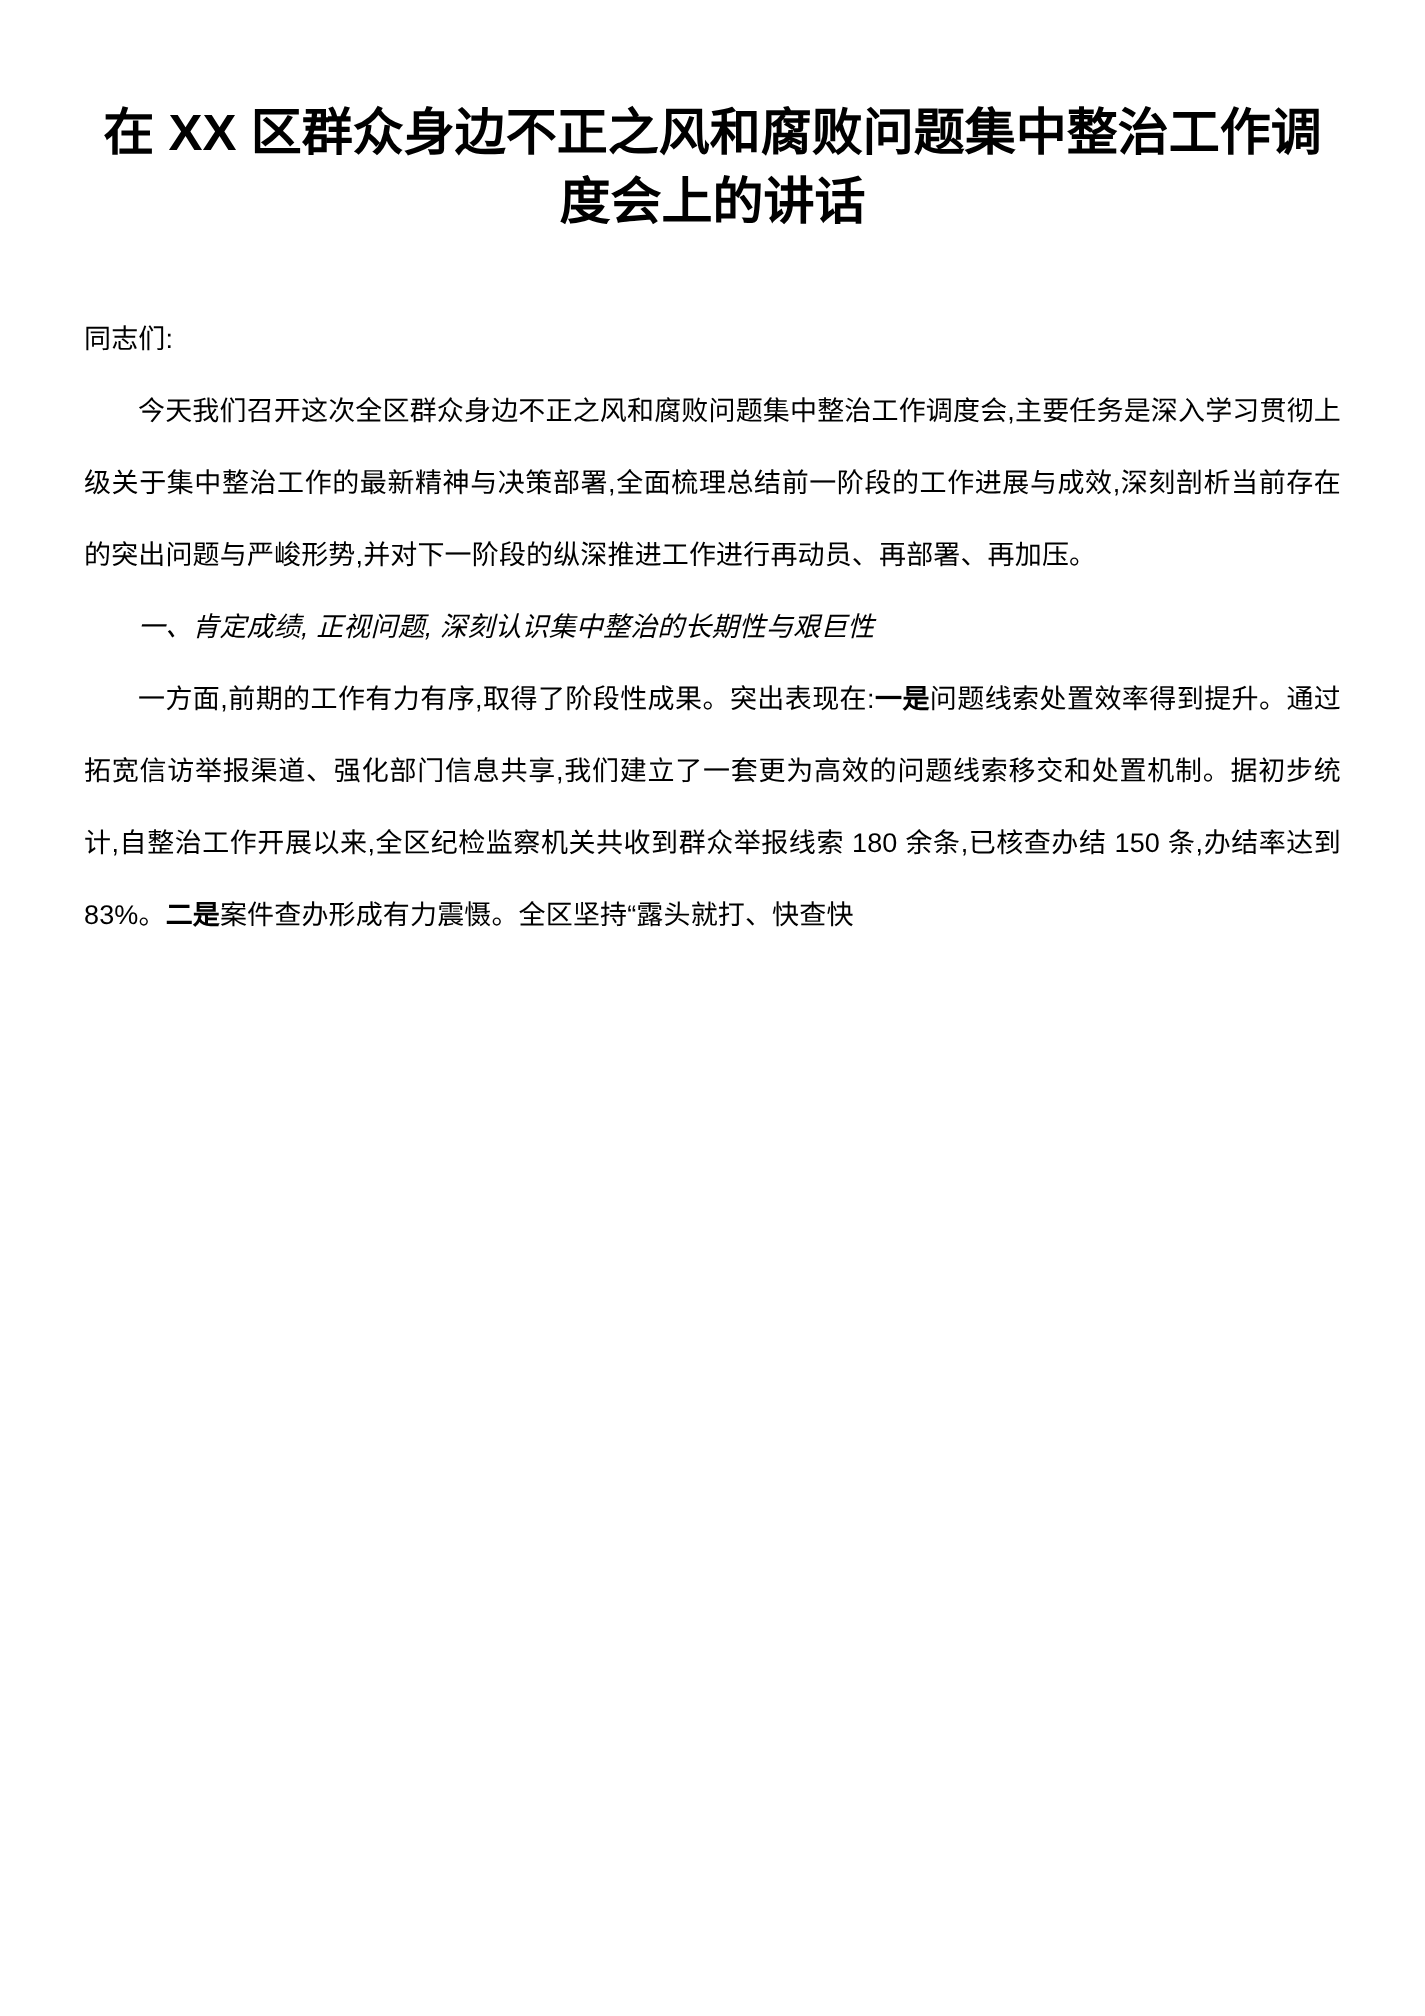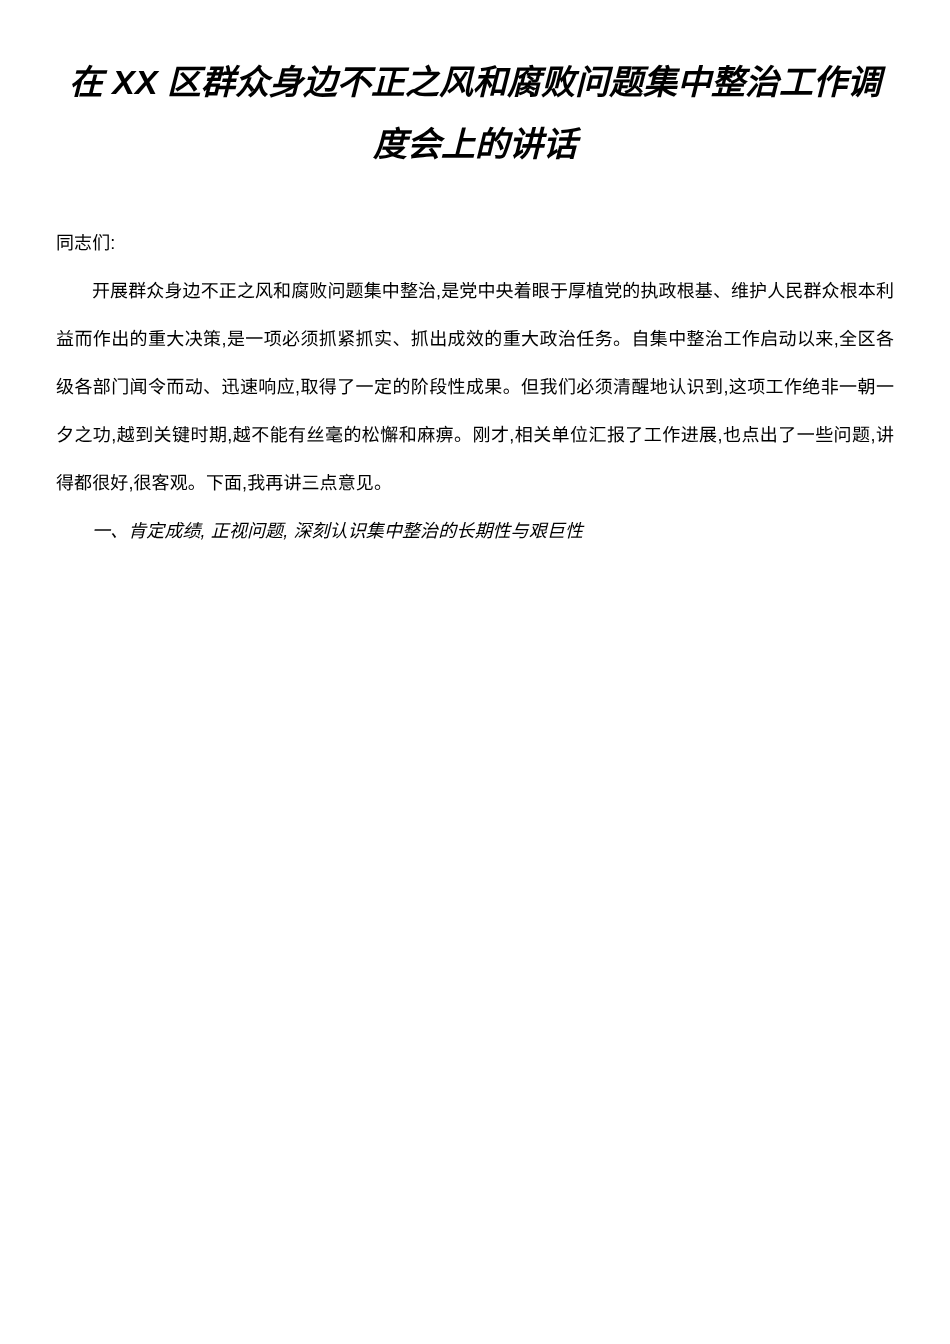--- a/index.html
+++ b/index.html
@@ -25,28 +25,27 @@
   .page-inner {
     position: absolute;
     left: 56px;
     top: 0;
     width: 838px;
   }
 
   
   .doc-title {
     margin: 0;
-    padding-top: 51px;
+    padding-top: 66px;
     font-size: 34px;
-    line-height: 62px;
+    line-height: 46px;
     font-weight: 700;
     text-align: center;
     letter-spacing: 0px;
     word-break: break-all;
-    font-style: italic;
   }
 
   
   .body-block {
     margin-top: 44px;
   }
 
   p.para {
     margin: 0 0 0 0;
     font-size: 18px;
@@ -80,22 +79,23 @@
 
 <div class="page">
   <div class="page-inner">
 
     <h1 class="doc-title">在 XX 区群众身边不正之风和腐败问题集中整治工作调度会上的讲话</h1>
 
     <div class="body-block">
 
       <p class="para salutation">同志们:</p>
 
+      <p class="para indent">今天我们召开这次全区群众身边不正之风和腐败问题集中整治工作调度会,主要任务是深入学习贯彻上级关于集中整治工作的最新精神与决策部署,全面梳理总结前一阶段的工作进展与成效,深刻剖析当前存在的突出问题与严峻形势,并对下一阶段的纵深推进工作进行再动员、再部署、再加压。</p>
 
-      <p class="para indent">开展群众身边不正之风和腐败问题集中整治,是党中央着眼于厚植党的执政根基、维护人民群众根本利益而作出的重大决策,是一项必须抓紧抓实、抓出成效的重大政治任务。自集中整治工作启动以来,全区各级各部门闻令而动、迅速响应,取得了一定的阶段性成果。但我们必须清醒地认识到,这项工作绝非一朝一夕之功,越到关键时期,越不能有丝毫的松懈和麻痹。刚才,相关单位汇报了工作进展,也点出了一些问题,讲得都很好,很客观。下面,我再讲三点意见。</p>
 
       <p class="para heading">一、肯定成绩, 正视问题, 深刻认识集中整治的长期性与艰巨性</p>
 
 
+      <p class="para indent"><span>一方面,前期的工作有力有序,取得了阶段性成果。突出表现在:</span><b>一是</b><span>问题线索处置效率得到提升。通过拓宽信访举报渠道、强化部门信息共享,我们建立了一套更为高效的问题线索移交和处置机制。据初步统计,自整治工作开展以来,全区纪检监察机关共收到群众举报线索 180 余条,已核查办结 150 条,办结率达到 83%。</span><b>二是</b><span>案件查办形成有力震慑。全区坚持“露头就打、快查快</span></p>
 
     </div>
   </div>
 </div>
 
 </body></html>

